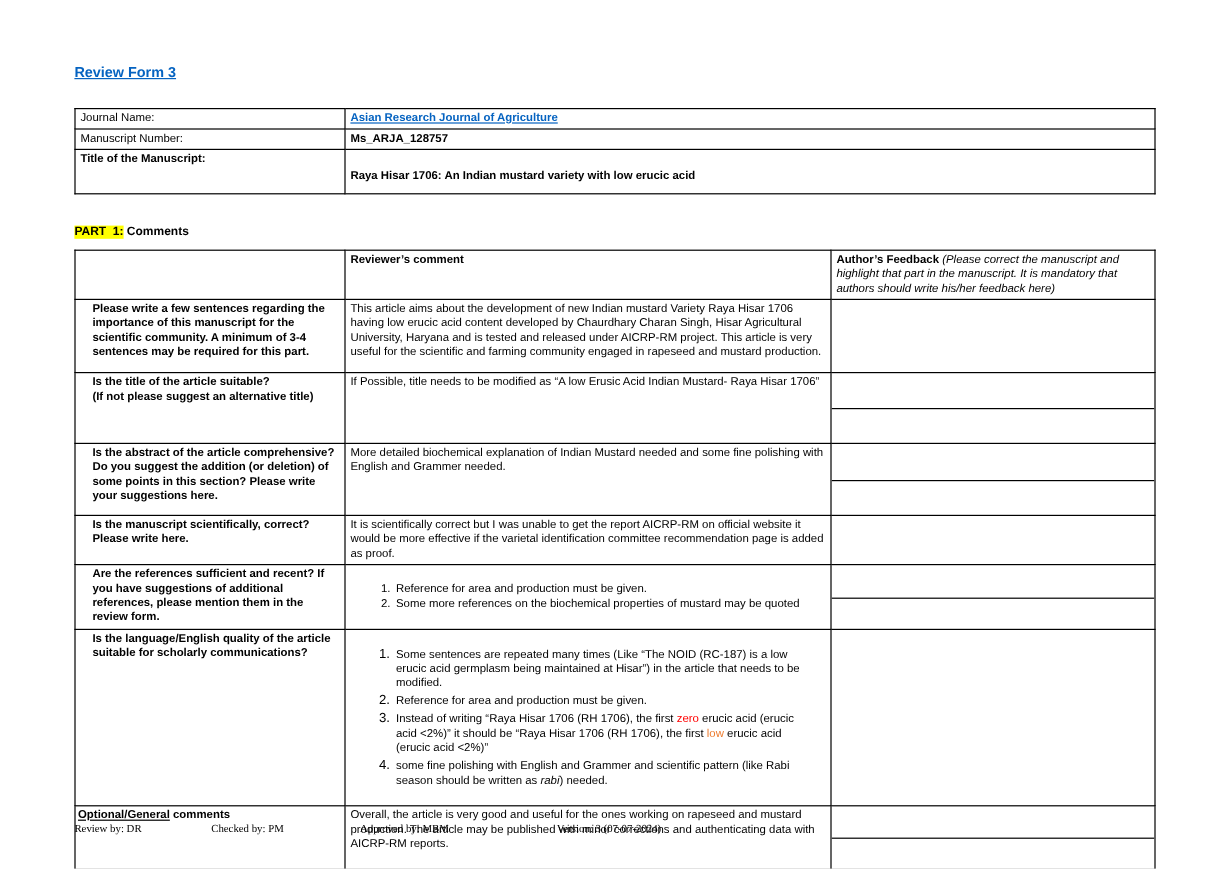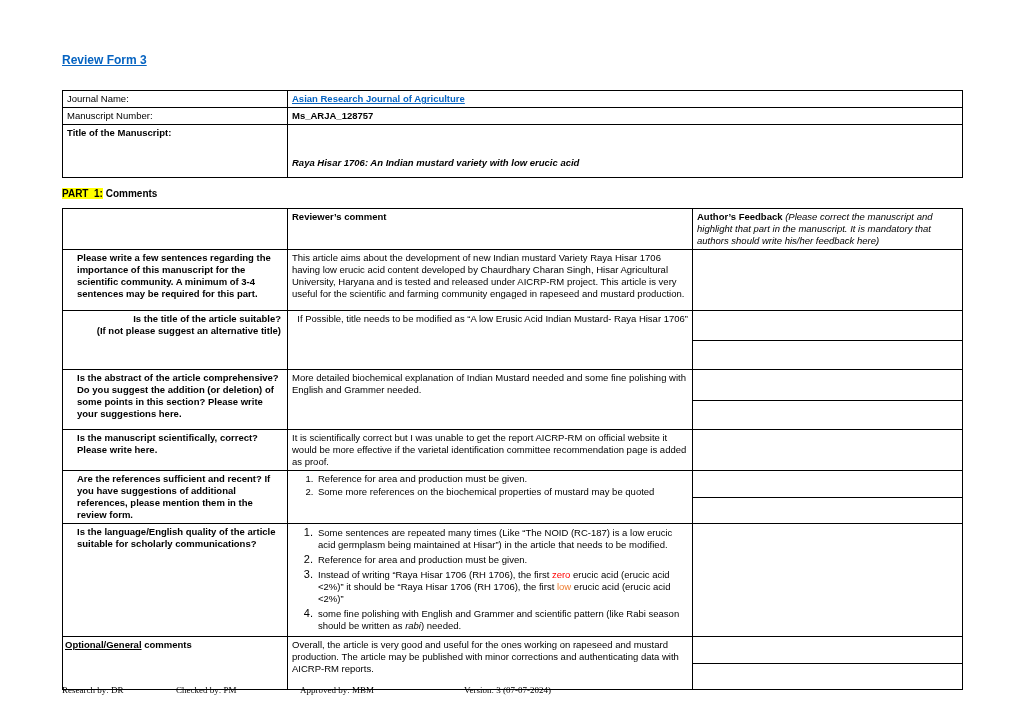--- a/index.html
+++ b/index.html
@@ -33,21 +33,21 @@
     font-size: 9.5px;
     line-height: 12px;
     padding: 1px 4px;
     vertical-align: middle;
     overflow: hidden;
   }
   .ir0 td, .ir1 td { height: 14px; }
   .ir2 td { height: 27px; }
   .ir3 td { height: 15px; }
   .ir2 .ilabel { vertical-align: top; padding-top: 2px; font-weight: bold; }
-  .ir2 .ivalue { vertical-align: middle; padding-top: 24px; font-style: italic; }
+  .ir2 .ivalue { vertical-align: middle; padding-top: 8px; }
   .ivalue.bold { font-weight: bold; }
   .journal-link {
     color: var(--link, #0563C1);
     font-weight: bold;
     text-decoration: underline;
     cursor: pointer;
   }
 
   
   .part-heading {
@@ -67,37 +67,37 @@
     line-height: 12px;
     padding: 2px 4px;
     overflow: hidden;
   }
   .comments-table td.q-cell { font-weight: bold; padding: 2px 6px 2px 14px; }
   .comments-table tr.r7 td.q-cell { padding-left: 2px; }
   .comments-table td.f-cell { position: relative; }
 
   .r-head td { height: 30px; }
   .r1 td { height: 56px; }
-  .r2 td { height: 54px; text-align: right; }
+  .r2 td { height: 54px; }
   .r3 td { height: 55px; }
   .r4 td { height: 31px; }
   .r5 td { height: 41px; }
   .r6 td { height: 85px; }
   .r7 td { height: 48px; }
 
   .head-author i { font-weight: normal; }
 
   .mid-line {
     position: absolute;
     left: 0; right: 0; top: 50%;
     height: 0;
     border-top: 1px solid var(--border, #000);
   }
 
-  .num-list { margin: 0; padding: 0 0 0 24px; }
+  .num-list { margin: 12px; padding: 0 0 0 24px; }
   .num-list li { margin: 0 0 1px 0; padding-left: 2px; }
   .big-num li { margin-bottom: 2px; }
   .big-num li::marker { font-size: 11px; }
 
   .red-text { color: var(--red, #FF0000); }
   .orange-text { color: var(--orange, #ED7D31); }
   .block { display: block; }
 
   
   .footer span {
@@ -219,19 +219,19 @@
       <td class="q-cell"><u>Optional/General</u><span> comments</span></td>
       <td class="c-cell">Overall, the article is very good and useful for the ones working on rapeseed and mustard production. The article may be published with minor corrections and authenticating data with AICRP-RM reports.</td>
       <td class="f-cell">
             <div class="mid-line"></div>
           </td>
     </tr>
   </tbody>
     </table>
 
   <div class="footer">
-    <span class="f-created">Research by: DR</span>
+    <span class="f-created">Review by: DR</span>
     <span class="f-checked">Checked by: PM</span>
     <span class="f-approved">Approved by: MBM</span>
     <span class="f-version">Version: 3 (07-07-2024)</span>
   </div>
 
 </div>
 
 </body></html>

